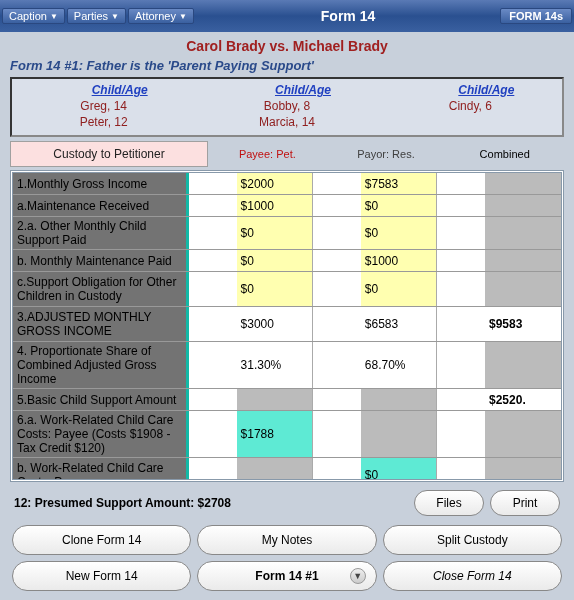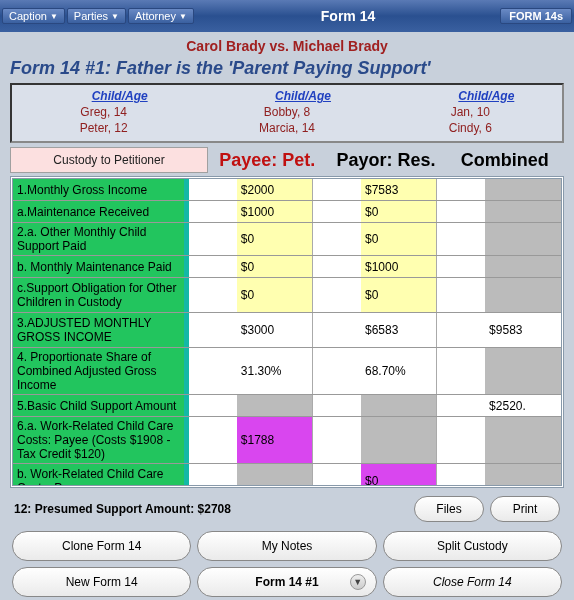--- a/index.html
+++ b/index.html
@@ -44,21 +44,21 @@
   border: 1px solid #2a4880;
   border-radius: 2px;
   color: #fff;
   padding: 1px 8px;
   font-size: 11px;
   cursor: pointer;
   font-weight: bold;
 }
 .content { padding: 4px 10px 8px 10px; }
 .caseheader { text-align: center; font-weight: bold; font-size: 14px; color: #a02020; padding: 2px 0; }
-.subhead { font-style: italic; font-weight: bold; color: #2a4a8a; font-size: 18px; padding: 2px 0 4px 0; }
+.subhead { font-style: italic; font-weight: bold; color: #2a4a8a; font-size: 13px; padding: 2px 0 4px 0; }
 .childbox {
   border: 2px inset #888;
   background: #dae0ea;
   display: flex;
   padding: 4px 0 6px 0;
 }
 .childcol { flex: 1; text-align: center; }
 .childhead { color: #2040c0; font-style: italic; font-weight: bold; font-size: 12px; text-decoration: underline; padding-left: 32px; }
 .childname { color: #902020; font-size: 12px; padding-top: 2px; }
 .headrow { display: flex; margin-top: 4px; }
@@ -66,55 +66,55 @@
   width: 198px;
   height: 26px;
   background: #fce0e0;
   border: 1px solid #a0a0a0;
   display: flex;
   align-items: center;
   justify-content: center;
   color: #222;
   cursor: pointer;
 }
-.colhead { flex: 1; display:flex; align-items:center; justify-content:center; font-size: 18px; font-weight: bold; }
+.colhead { flex: 1; display:flex; align-items:center; justify-content:center; font-size: 11px; font-weight: normal; }
 .payee { color: #c01010; }
-.payor { color: #000000; }
+.payor { color: #404040; }
 .combined { color: #000; }
 .gridwrap {
   border: 3px double #8899aa;
   margin-top: 3px;
   height: 312px;
   overflow-y: scroll;
   background: #fff;
   position: relative;
 }
 .gridwrap::-webkit-scrollbar { width: 15px; }
 .gridwrap::-webkit-scrollbar-track { background: #9a9a9a; }
 .gridwrap::-webkit-scrollbar-thumb { background: #d0d0d0; border: 1px solid #888; }
 .row { display: flex; border-bottom: 1px solid #999; min-height: 22px; }
 .label {
   width: 224px;
   padding: 2px 4px;
-  border-right: 5px solid #14b8a6;
-  background: #22c55e;
+  border-right: 3px solid #14b8a6;
+  background: #737373;
   display: flex;
   align-items: center;
 }
 .cell {
   width: 96px;
   border-right: 1px solid #aaa;
   padding: 2px 4px;
   display: flex;
   align-items: center;
   margin-left: 48px;
 }
-.cell:last-child { border-right: none; }
+.cell:last-child { border-right: none; font-weight: bold; }
 .yellow { background: #ffffb0; }
-.green { background: #d946ef; }
+.green { background: #5eead4; }
 .gray { background: #bbb; }
 .white { background: #fff; }
 .tall .label, .tall .cell { min-height: 34px; }
 .summary {
   display: flex;
   align-items: center;
   padding: 8px 4px 6px 4px;
 }
 .summarytext { font-weight: bold; font-size: 12px; flex: 1;}
 .btn {
@@ -185,21 +185,20 @@
       <div class="childname">Greg, 14</div>
       <div class="childname">Peter, 12</div>
     </div>
     <div class="childcol">
       <div class="childhead">Child/Age</div>
       <div class="childname">Bobby, 8</div>
       <div class="childname">Marcia, 14</div>
     </div>
     <div class="childcol">
       <div class="childhead">Child/Age</div>
-      <div class="childname">Jan, 10</div>
       <div class="childname">Cindy, 6</div>
     </div>
   </div>
 
   <div class="headrow">
     <div class="custodybtn">Custody to Petitioner</div>
     <div class="colhead payee">Payee: Pet.</div>
     <div class="colhead payor">Payor: Res.</div>
     <div class="colhead combined">Combined</div>
   </div>

